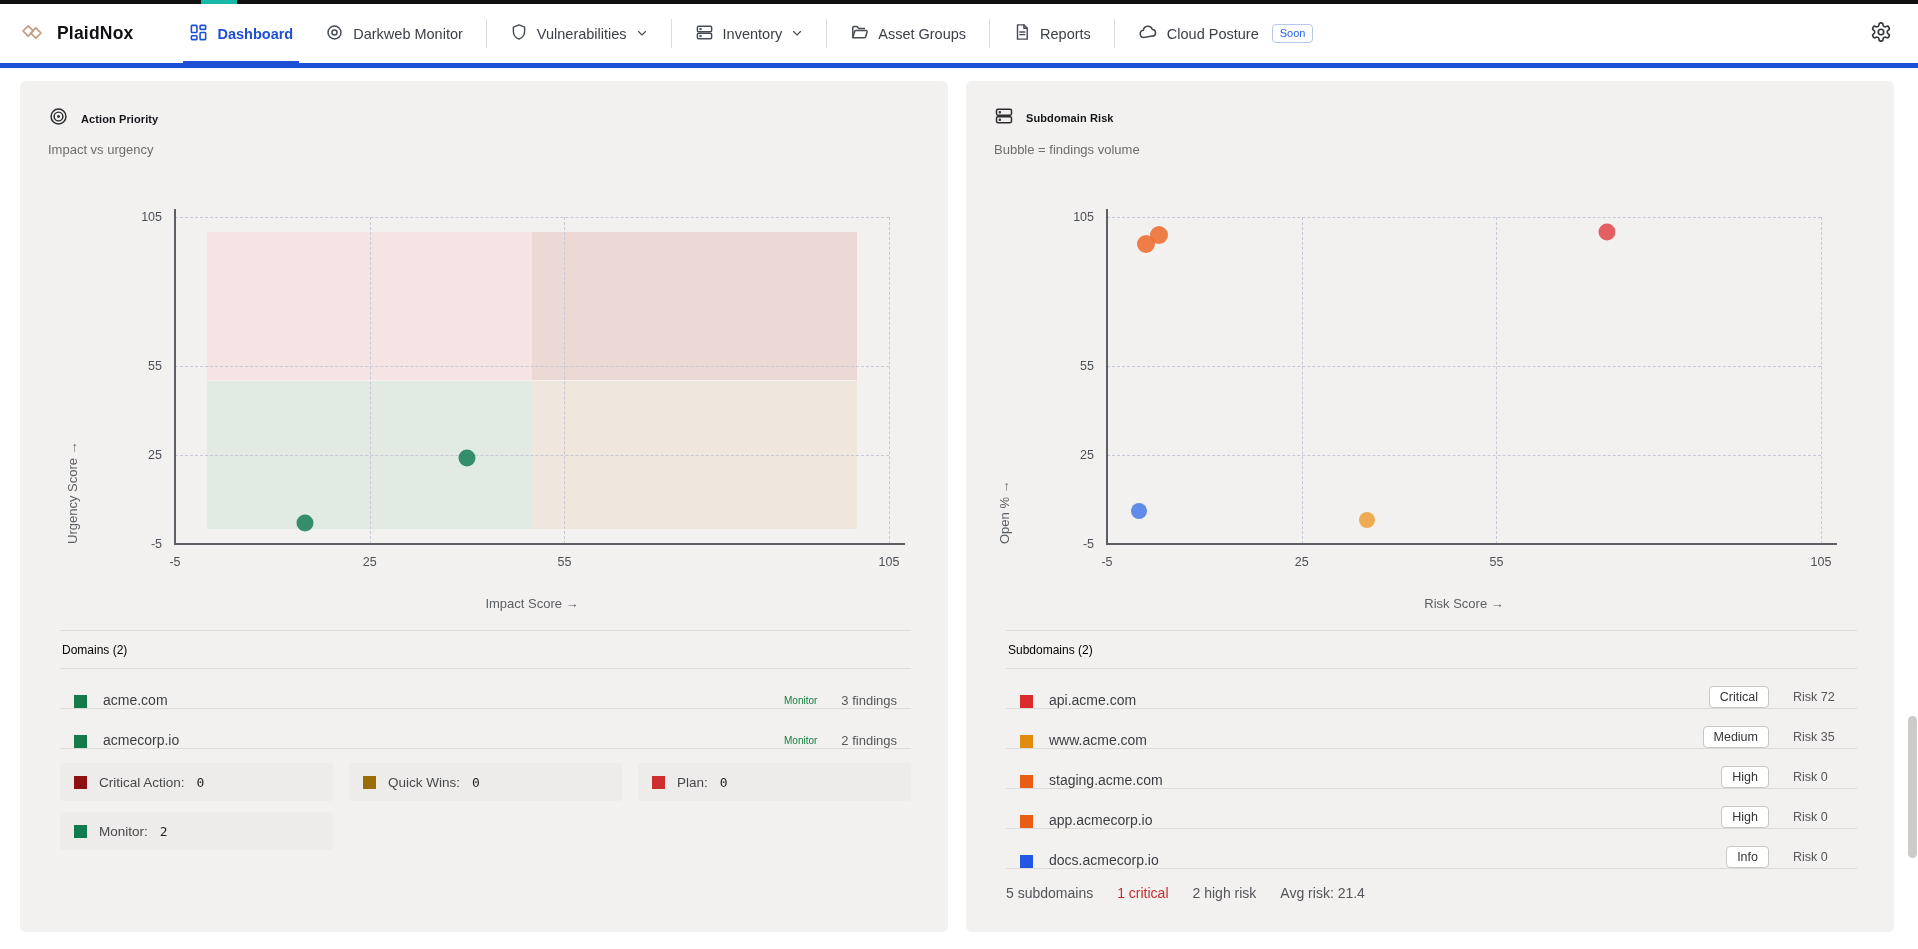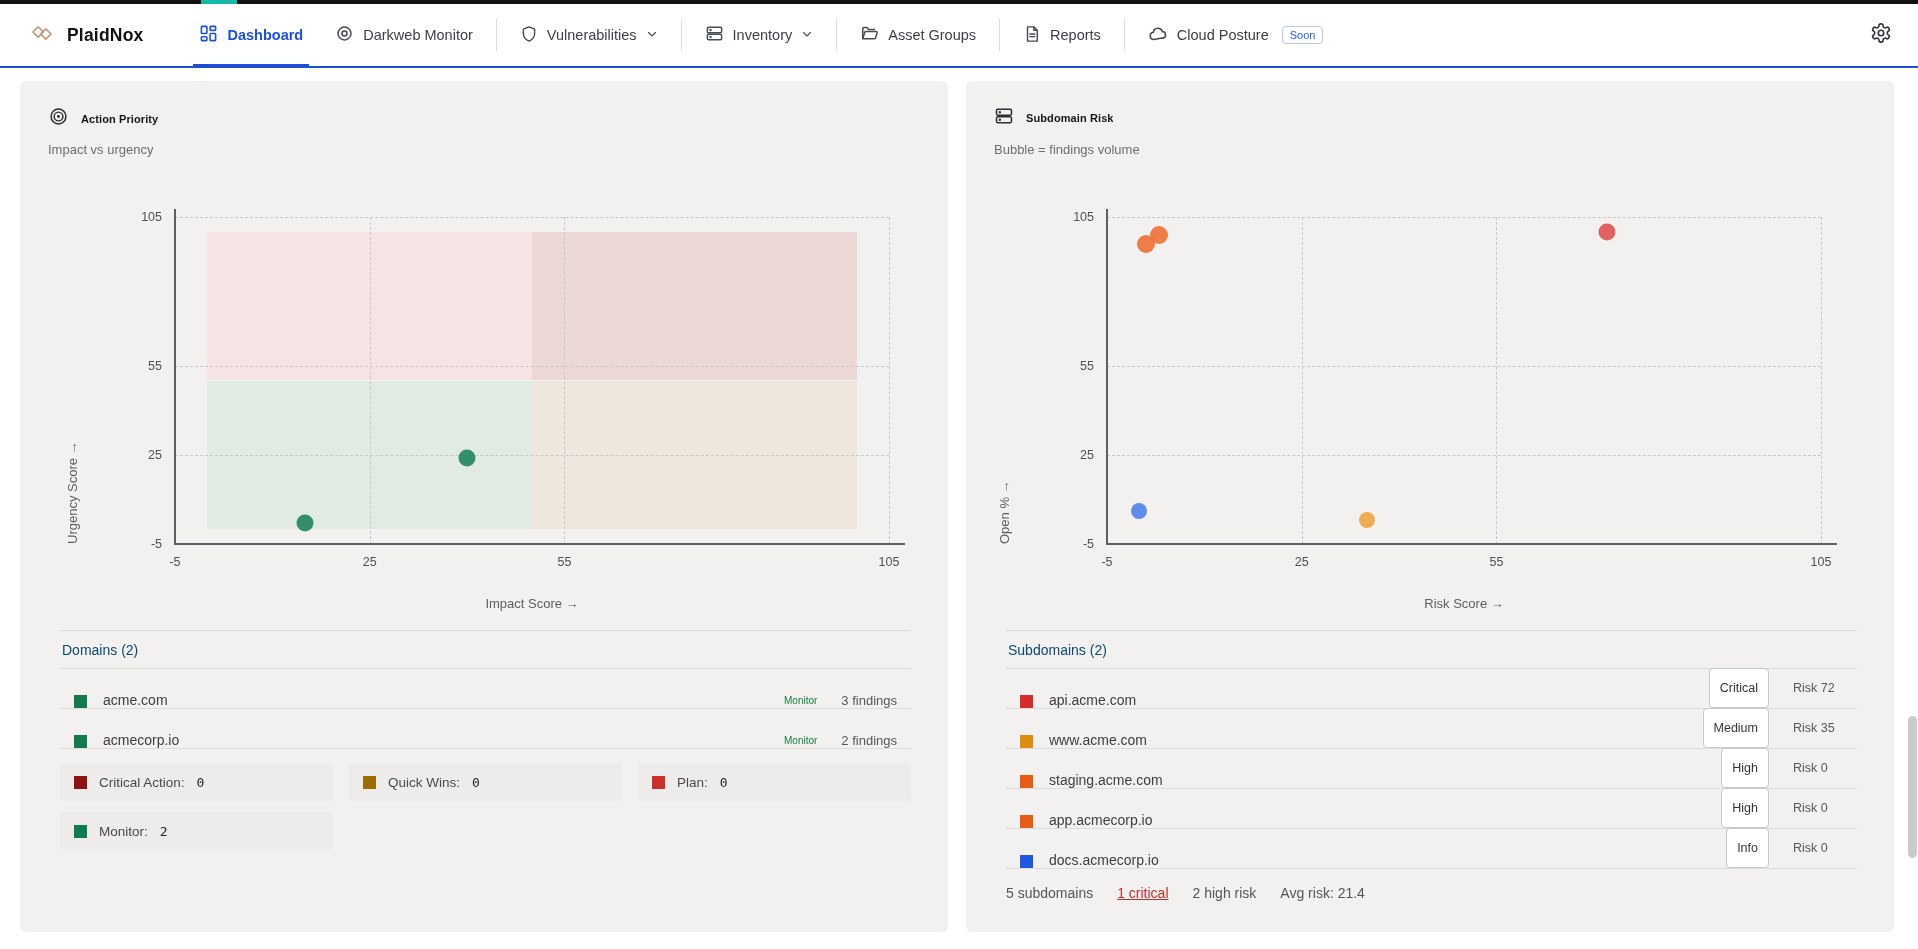--- a/index.html
+++ b/index.html
@@ -5,21 +5,21 @@
   * { margin:0; padding:0; box-sizing:border-box; }
   html,body { width:1918px; height:949px; overflow:hidden; background:#fff;
               font-family:"Liberation Sans",sans-serif; color:#33353a; }
 
   
   .topstrip { position:absolute; top:0; left:0; width:1918px; height:4px; }
   .topstrip .accent { position:absolute; left:201px; top:0; width:36px; height:4px; }
 
   
   .nav { position:absolute; top:4px; left:0; width:1918px; height:64px; background:#fff;
-         border-bottom:2px solid #1d4ed8; display:flex; align-items:stretch; padding:0 26px 0 30px; }
+         border-bottom:5px solid #1d4ed8; display:flex; align-items:stretch; padding:0 26px 0 20px; }
   .brand { display:flex; align-items:center; gap:13px; margin-right:40px; cursor:pointer; }
   .brand-name { font-size:17.5px; font-weight:700; color:#0f1115; letter-spacing:.2px; }
   .nav-item { position:relative; display:flex; align-items:center; gap:9px; margin:0 16px;
               font-size:14.5px; color:#3c4047; cursor:pointer; white-space:nowrap; }
   .nav-item.active { color:#1e4fd6; font-weight:600; }
   .nav-item.active::after { content:""; position:absolute; left:-6px; right:-6px; bottom:-1px;
                             height:3px; background:#1e4fd6; }
   .nav-item svg { flex:none; }
   .nav-sep { width:1px; background:#dededb; margin:15px 7px; }
   .soon-badge { margin-left:4px; font-size:11px; color:#2563eb; border:1px solid #b7c6ef;
@@ -50,29 +50,29 @@
             font-size:12.5px; color:#4d5056; z-index:2; white-space:nowrap; }
   .axis-title-x { position:absolute; top:calc(100% + 52px); left:50%; transform:translateX(-50%);
                   font-size:13px; color:#5b5e64; white-space:nowrap; }
   .axis-title-y { position:absolute; left:-110px; top:0; bottom:0; display:flex; align-items:center;
                   writing-mode:vertical-rl; transform:rotate(180deg);
                   font-size:13px; color:#5b5e64; white-space:nowrap; }
 
   
   .list { position:absolute; left:40px; right:37px; top:549px; border-top:1px solid #dcdbd8; }
   .list-head { height:38px; display:flex; align-items:center; padding:0 2px;
-               font-size:14px; color:#0c4a6e; border-bottom:1px solid #dcdbd8; }
+               font-size:12px; color:#000000; border-bottom:1px solid #dcdbd8; }
   .row { height:40px; display:flex; align-items:flex-end; gap:16px; padding:0 14px;
          border-bottom:1px solid #dcdbd8; cursor:pointer; }
   .swatch { width:13px; height:13px; flex:none; }
   .row-name { font-size:14px; color:#3c3e42; }
   .row-right { margin-left:auto; display:flex; align-items:center; gap:24px; }
   .muted  { font-size:10px; color:#15803d; }
   .muted2 { font-size:13px; color:#56575b; }
-  .sev-badge { border:1px solid #c7c7c4; background:#fff; border-radius:4px; padding:12px 10px;
+  .sev-badge { border:1px solid #c7c7c4; background:#fff; border-radius:4px; padding:3px 10px;
                font-size:12.5px; color:#323438; line-height:1.15; }
   .risk-val { font-size:12.5px; color:#56575b; width:50px; }
 
   
   .tiles { position:absolute; left:40px; right:37px; top:682px;
            display:grid; grid-template-columns:1fr 1fr 1fr; gap:11px 16px; }
   .tile { height:38px; background:#edecea; border-radius:3px; display:flex; align-items:center;
           gap:12px; padding:0 14px; font-size:13.5px; color:#48494c; }
   .tile-val { font-family:"DejaVu Sans Mono",monospace; font-size:13px; color:#1f2023; }
 
@@ -381,21 +381,21 @@
               <span class="sev-badge">Info</span>
               <span class="risk-val">Risk 0</span>
             </span>
           </div>
         </div>
     </div>
 
     <div class="summary">
 
     <span style="color: rgb(84, 85, 90);">5 subdomains</span>
-        <span style="color: rgb(195, 47, 47); text-decoration: underline;">1 critical</span>
+        <span style="color: rgb(195, 47, 47);">1 critical</span>
         <span style="color: rgb(84, 85, 90);">2 high risk</span>
         <span style="color: rgb(84, 85, 90);">Avg risk: 21.4</span>
       </div>
   </section>
 
 </main>
 
 <div class="scroll-thumb"></div>
 
 </body></html>

